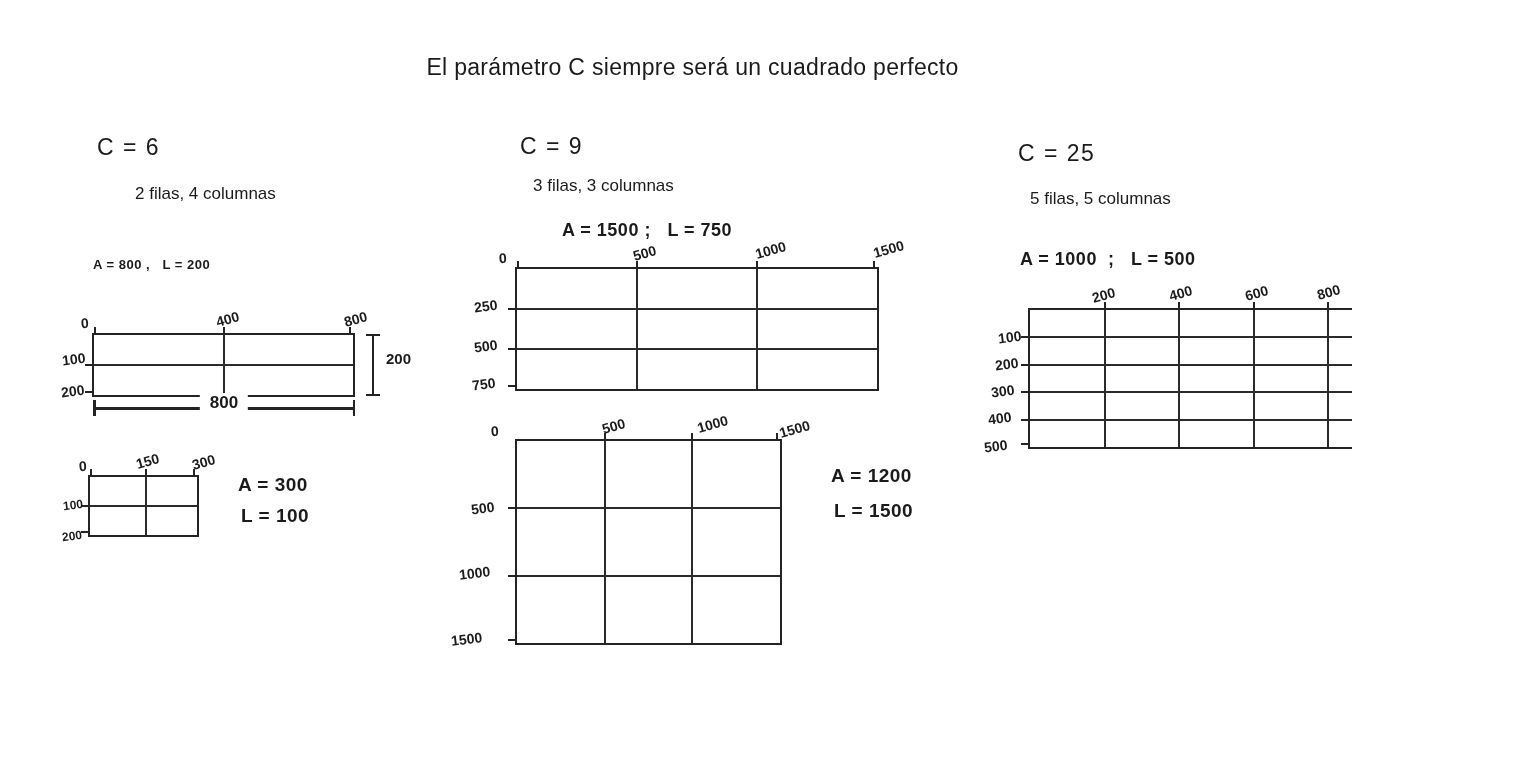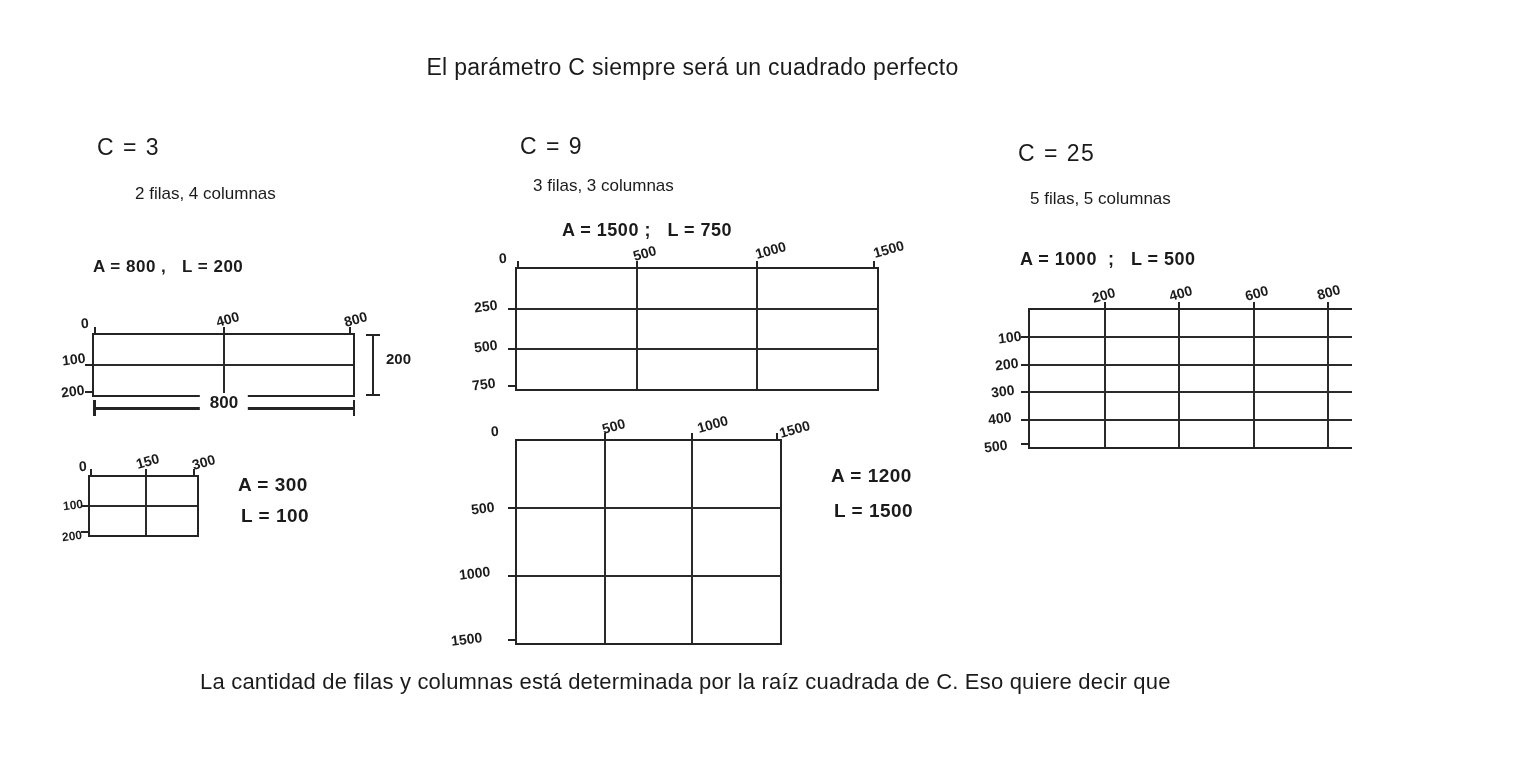--- a/index.html
+++ b/index.html
@@ -5,21 +5,21 @@
   * { margin:0; padding:0; box-sizing:border-box; }
   html,body { background:#ffffff; }
   .canvas {
     position:relative; width:1352px; height:757px; background:#ffffff;
     font-family:"Liberation Sans", sans-serif; color:#1b1b1b; overflow:hidden;margin-top:20px;
   }
   .abs { position:absolute; }
   .title { top:34px; left:0; width:1385px; text-align:center; font-size:23px; letter-spacing:.3px; }
   .clabel { font-size:23px; letter-spacing:1.5px; }
   .dims { font-size:17px; }
-  .params { font-size:17px; font-weight:700; white-space:pre; letter-spacing:.5px; }
+  .params { font-size:13px; font-weight:700; white-space:pre; letter-spacing:.5px; }
   .params.sm { font-size:18px; }
   .grid { position:absolute; border:2px solid #242424; }
   .gv { position:absolute; top:0; bottom:0; width:2px; background:#2b2b2b; }
   .gh { position:absolute; left:0; right:0; height:2px; background:#2b2b2b; }
   .tx { position:absolute; width:2px; height:7px; background:#242424; top:-8px; }
   .ty { position:absolute; width:7px; height:2px; background:#242424; left:-9px; }
   .xt { position:absolute; font-size:14px; font-weight:700; transform:rotate(-16deg); white-space:nowrap; }
   .xt.up { transform:rotate(-4deg); }
   .yt { position:absolute; font-size:14px; font-weight:700; transform:rotate(-7deg); white-space:nowrap; }
   .sidebig { position:absolute; font-size:19px; font-weight:700; white-space:nowrap; letter-spacing:.5px; }
@@ -33,21 +33,21 @@
   .hb-label { position:absolute; left:50%; transform:translateX(-50%); top:-7px; background:#fff; padding:0 10px; font-size:17px; font-weight:700; }
   .footer { left:200px; font-size:22px; line-height:31px; letter-spacing:.2px; }
 </style>
 </head>
 <body>
 
 <div class="canvas">
 
   <div class="abs title">El parámetro C siempre será un cuadrado perfecto</div>
 
-  <div class="abs clabel" style="left:97px; top:114px;">C = 3</div>
+  <div class="abs clabel" style="left:97px; top:114px;">C = 6</div>
   <div class="abs dims" style="left:135px; top:164px;">2 filas, 4 columnas</div>
   <div class="abs params" style="left:93px; top:237px;">A = 800 ,   L = 200</div>
 
   <div class="grid" style="left:92px; top:313px; width:263px; height:64px;">
     <div class="gv" style="left:calc(50% - 1px);"></div>
     <div class="gh" style="top:calc(50% - 1px);"></div>
     <div class="tx" style="left:0;"></div>
     <div class="tx" style="left:calc(50% - 1px);"></div>
     <div class="tx" style="left:calc(100% - 4px);"></div>
     <div class="ty" style="top:calc(50% - 1px);"></div>
@@ -166,16 +166,15 @@
     <span class="xt" style="left:287px; top:-26px;">800</span>
     <span class="xt up" style="left:372px; top:-19px;">1000</span>
     <span class="yt" style="left:-32px; top:19px;">100</span>
     <span class="yt" style="left:-35px; top:46px;">200</span>
     <span class="yt" style="left:-39px; top:73px;">300</span>
     <span class="yt" style="left:-42px; top:100px;">400</span>
     <span class="yt" style="left:-46px; top:128px;">500</span>
   </div>
 
   <div class="abs footer" style="top:646px;">
-    <div>La cantidad de filas y columnas está determinada por la raíz cuadrada de C. Eso quiere decir que</div>
   </div>
 
 </div>
 
 </body></html>

